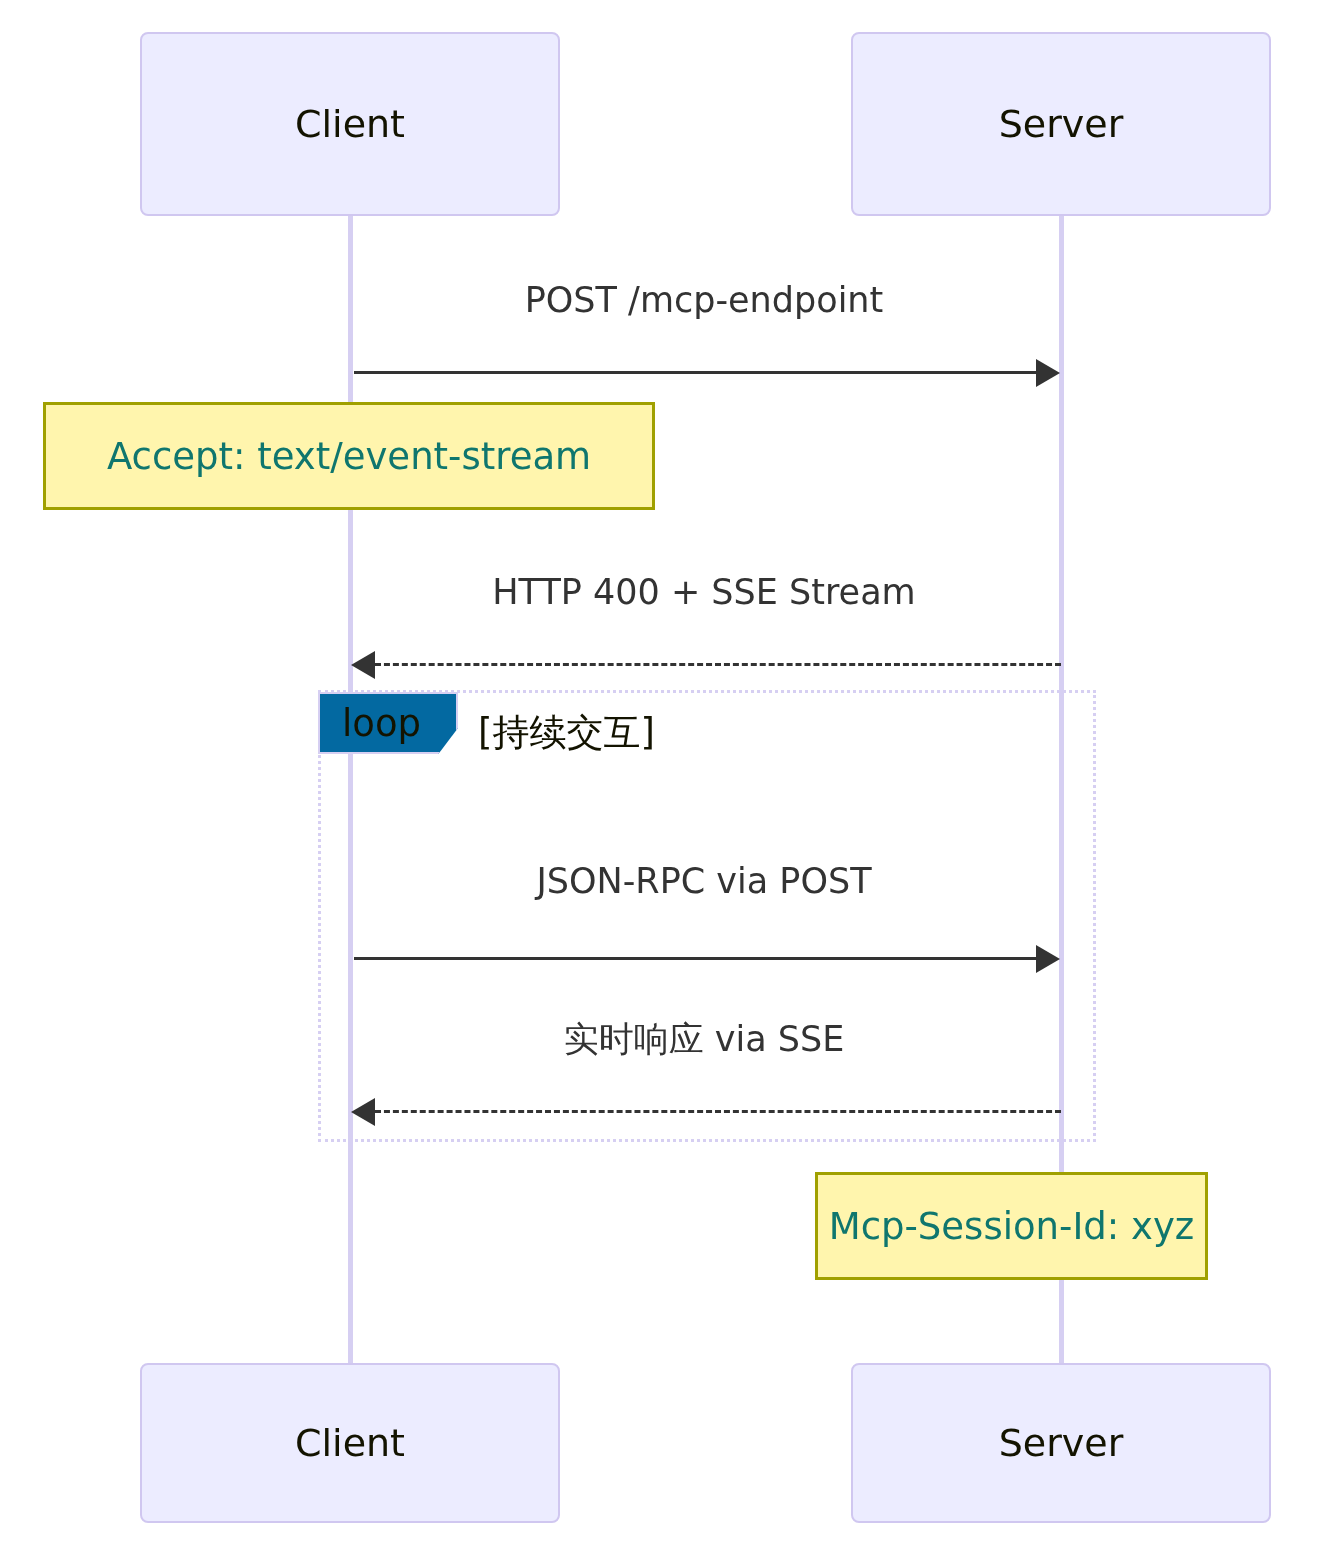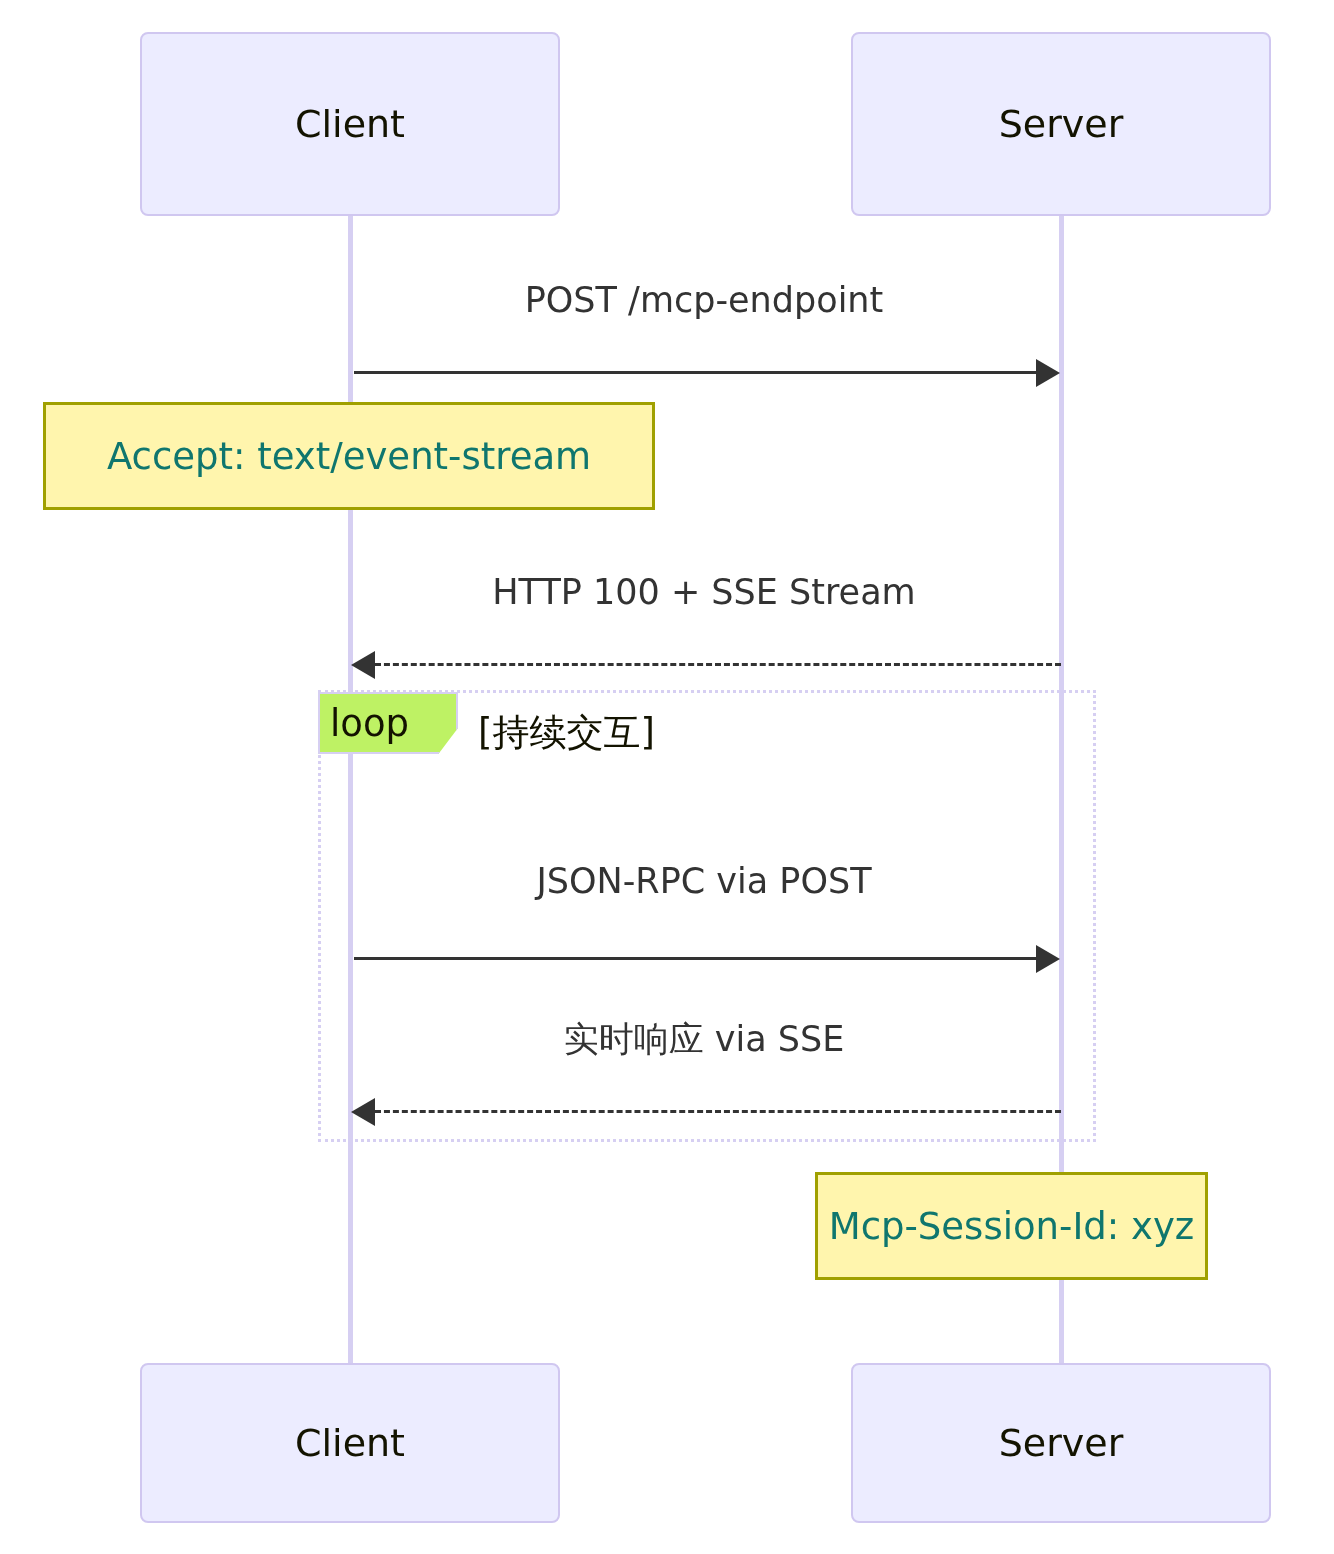--- a/index.html
+++ b/index.html
@@ -98,25 +98,25 @@
   
   .loop-frame {
     position: absolute;
     box-sizing: border-box;
     border: 3px dotted #D6CFF2;
     background: transparent;
   }
   .loop-tag {
     position: absolute;
     box-sizing: border-box;
-    background: #bef264;
+    background: #0369a1;
     border: 2px solid #D6CFF2;
     display: flex;
     align-items: center;
-    padding-left: 10px;
+    padding-left: 22px;
     -webkit-clip-path: polygon(0 0, 100% 0, 100% 58%, 86% 100%, 0 100%);
     clip-path: polygon(0 0, 100% 0, 100% 58%, 86% 100%, 0 100%);
   }
   .loop-tag-label {
     font-size: 37px;
     color: #131300;
     line-height: 1;
   }
   .loop-condition {
     position: absolute;
@@ -143,21 +143,21 @@
   </div>
 
   <div class="msg-label" style="left:336px; top:283px; width:700px;">POST /mcp-endpoint</div>
   <div class="msg-line" style="left:336px; top:371px; width:686px;"></div>
   <div class="arrow-head right" style="left:1018px; top:359px;"></div>
 
   <div class="note-box" style="left:25px; top:402px; width:612px; height:108px;">
     <span class="note-label">Accept: text/event-stream</span>
   </div>
 
-  <div class="msg-label" style="left:336px; top:575px; width:700px;">HTTP 100 + SSE Stream</div>
+  <div class="msg-label" style="left:336px; top:575px; width:700px;">HTTP 400 + SSE Stream</div>
   <div class="msg-line dashed" style="left:357px; top:663px; width:686px;"></div>
   <div class="arrow-head left" style="left:333px; top:651px;"></div>
 
   <div class="loop-frame" style="left:300px; top:690px; width:778px; height:452px;"></div>
 
   <div class="loop-tag" style="left:300px; top:692px; width:140px; height:62px;">
     <span class="loop-tag-label">loop</span>
   </div>
 
   <div class="loop-condition" style="left:460px; top:714px; width:600px;">[持续交互]</div>

